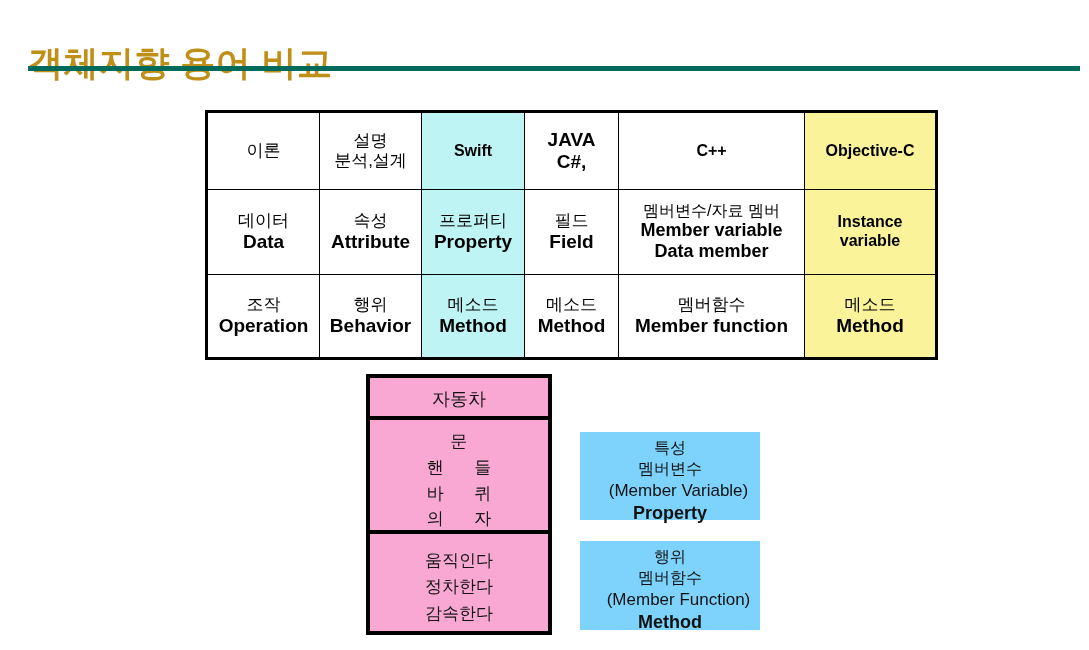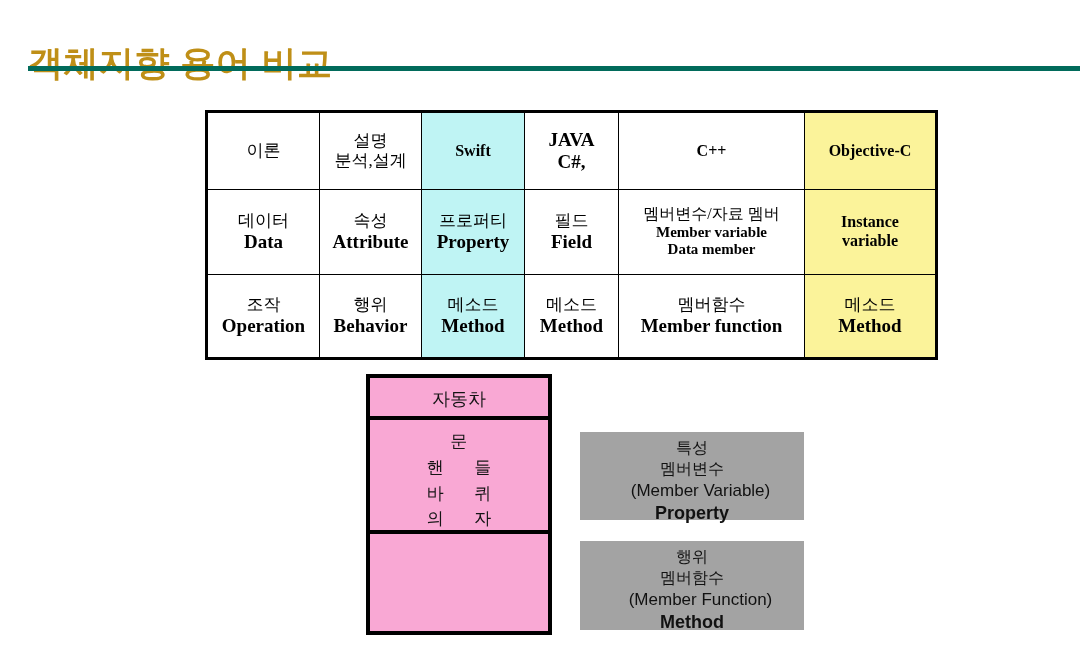--- a/index.html
+++ b/index.html
@@ -42,21 +42,20 @@
 
   
   #compare-table {
     position: absolute;
     left: 205px;
     top: 110px;
     width: 730px;
     border-collapse: collapse;
     table-layout: fixed;
     border: 3px solid #000000;
-    font-family: Liberation Serif, serif;
   }
   #compare-table td {
     border: 1px solid #000000;
     text-align: center;
     vertical-align: middle;
     padding: 4px 2px;
     line-height: 1.16;
     background: #ffffff;
   }
   #compare-table tr.row-header td { height: 68px; }
@@ -70,21 +69,21 @@
   .col-5 { width: 186px; }
   .col-6 { width: 132px; }
 
   td.cell-cyan   { background: #bff4f4 !important; }
   td.cell-yellow { background: #fbf39a !important; }
 
   .ko  { font-size: 17px; font-weight: normal; display: block; }
   .en  { font-size: 19px; font-weight: bold;   display: block; }
   .en-lg { font-size: 16px; font-weight: bold; display: block; }
   .ko-sm { font-size: 16px; font-weight: normal; display: block; text-align: center; }
-  .en-sm { font-size: 15px; font-weight: bold; display: block; }
+  .en-sm { font-size: 18px; font-weight: bold; display: block; }
 
   
   #uml-box {
     position: absolute;
     left: 366px;
     top: 374px;
     width: 186px;
     height: 261px;
     border: 4px solid #000000;
     background: #f9a8d4;
@@ -115,22 +114,22 @@
     padding-top: 14px;
     font-size: 17px;
     line-height: 1.55;
   }
   #uml-operations .op-line { display: block; }
 
   
   .note-box {
     position: absolute;
     left: 580px;
-    width: 224px;
-    background: #a3a3a3;
+    width: 180px;
+    background: #7dd3fc;
     text-align: center;
     box-sizing: border-box;
     color: #111111;
     line-height: 1.33;
   }
   #note-property { top: 432px; height: 88px; padding-top: 5px; }
   #note-method   { top: 541px; height: 89px; padding-top: 5px; }
   .note-box .n-ko { display: block; font-size: 16px; font-weight: normal; }
   .note-box .n-en { display: block; font-size: 17px; font-weight: normal; padding-left: 17px; }
   .note-box .n-bold { display: block; font-size: 18px; font-weight: bold; }
@@ -233,20 +232,25 @@
 </table>
 
 <div id="uml-box">
   <div id="uml-name" class="uml-section">자동차</div>
   <div id="uml-attributes" class="uml-section">
     <span class="attr-line">문</span>
     <span class="attr-line attr-wide">핸 들</span>
     <span class="attr-line attr-wide">바 퀴</span>
     <span class="attr-line attr-wide">의 자</span>
   </div>
+  <div id="uml-operations" class="uml-section">
+    <span class="op-line">움직인다</span>
+    <span class="op-line">정차한다</span>
+    <span class="op-line">감속한다</span>
+  </div>
 </div>
 
 <div id="note-property" class="note-box">
   <span class="n-ko">특성</span>
   <span class="n-ko">멤버변수</span>
   <span class="n-en">(Member Variable)</span>
   <span class="n-bold">Property</span>
 </div>
 
 <div id="note-method" class="note-box">

